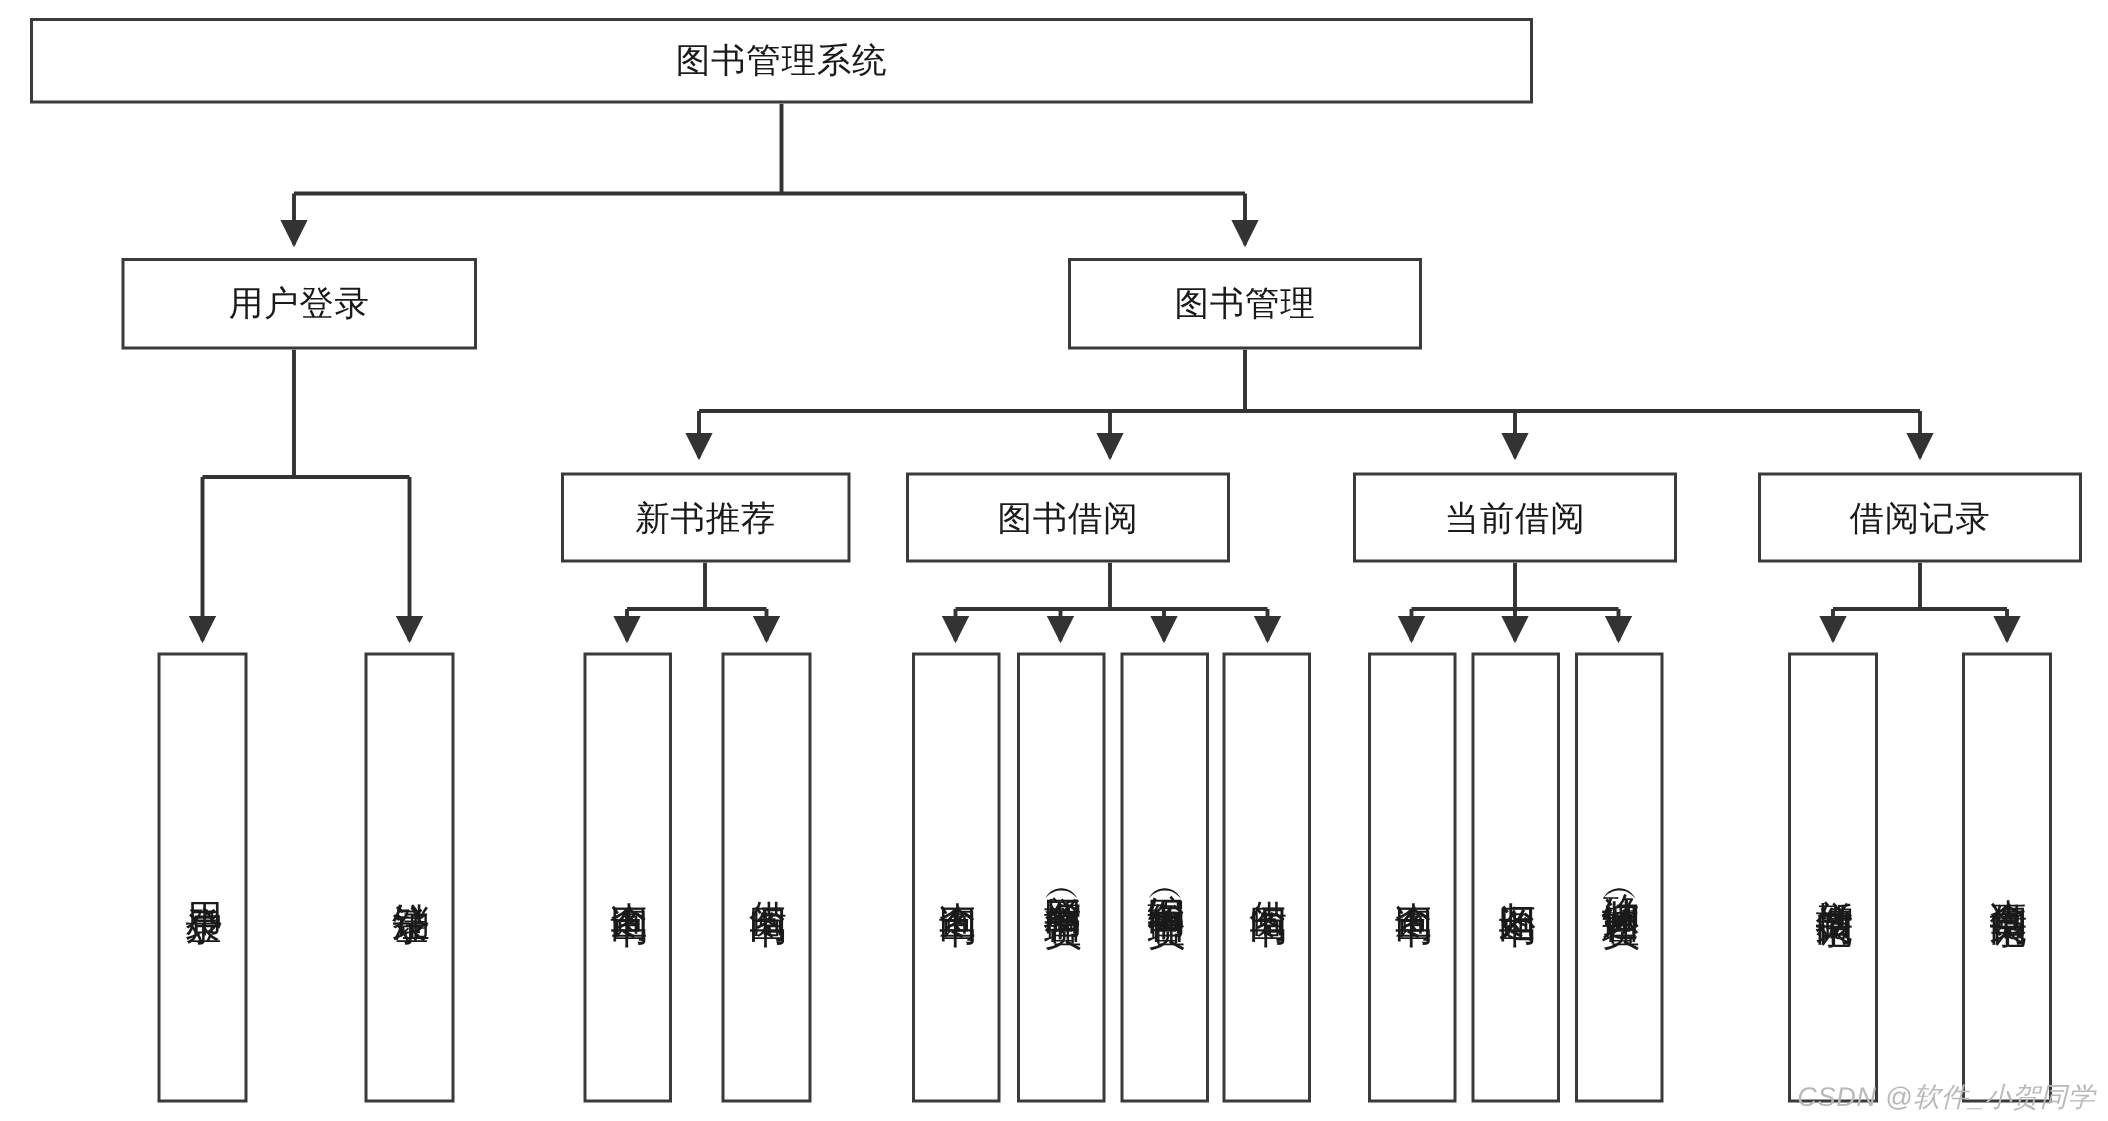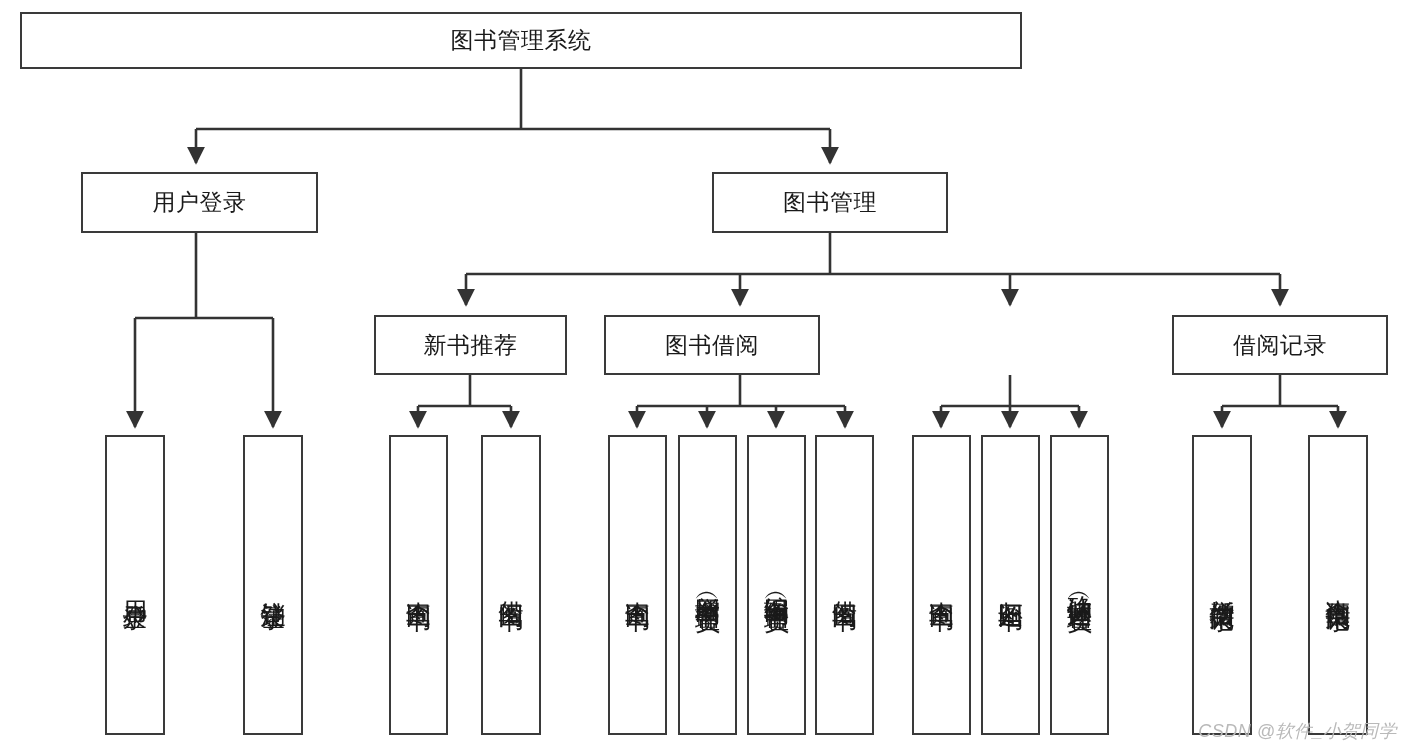--- a/index.html
+++ b/index.html
@@ -137,20 +137,23 @@
   <div class="node h" style="left:712px; top:172px; width:236px; height:61px;">
     <span class="label">图书管理</span>
   </div>
 
   <div class="node h" style="left:374px; top:315px; width:193px; height:60px;">
     <span class="label">新书推荐</span>
   </div>
   <div class="node h" style="left:604px; top:315px; width:216px; height:60px;">
     <span class="label">图书借阅</span>
   </div>
+  <div class="node h" style="left:902px; top:315px; width:216px; height:60px;">
+    <span class="label">当前借阅</span>
+  </div>
   <div class="node h" style="left:1172px; top:315px; width:216px; height:60px;">
     <span class="label">借阅记录</span>
   </div>
 
   <div class="node v" style="left:105px; top:435px; width:60px; height:300px;">
     <span class="label">用户登录</span>
   </div>
   <div class="node v" style="left:243px; top:435px; width:60px; height:300px;">
     <span class="label">注销登录</span>
   </div>

